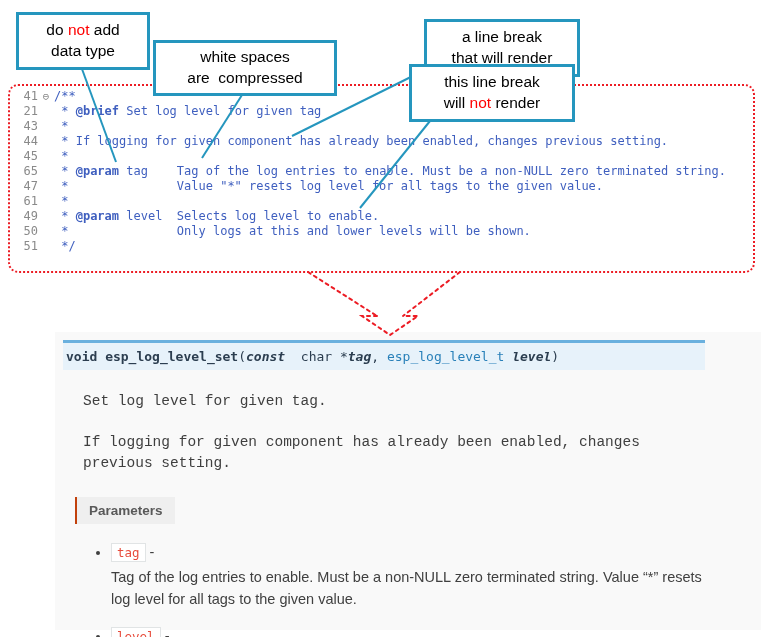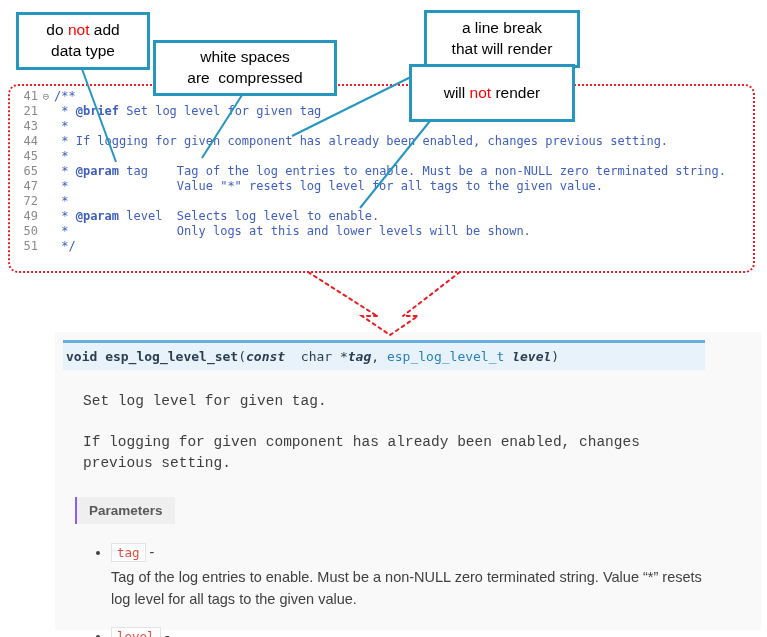--- a/index.html
+++ b/index.html
@@ -19,21 +19,21 @@
   .stage{position:relative;width:767px;height:637px;background:#fff;overflow:hidden;}
 
   
   .callout{position:absolute;z-index:5;background:#fff;border:3px solid var(--callout-border);
     display:flex;flex-direction:column;justify-content:center;align-items:center;text-align:center;
     font-size:15.5px;line-height:1.35;color:#000;}
   .co-line{white-space:pre;}
   .red-word{color:var(--not-red);}
   #callout-0{left:16px;top:12px;width:128px;height:52px;}
   #callout-1{left:153px;top:40px;width:178px;height:50px;}
-  #callout-2{left:424px;top:10px;width:150px;height:52px;}
+  #callout-2{left:424px;top:19px;width:150px;height:52px;}
   #callout-3{left:409px;top:64px;width:160px;height:52px;}
 
   
   .code-box{position:absolute;z-index:1;left:8px;top:84px;width:741px;height:182px;
     border:2px dotted var(--red);border-radius:10px;background:#fff;padding:3px 0 0 2px;overflow:hidden;}
   .cl{white-space:pre;height:15px;font:12px/15px "DejaVu Sans Mono",monospace;}
   .num{display:inline-block;width:26px;text-align:right;color:#8a8a8a;}
   .fold{display:inline-block;width:16px;text-align:center;color:#8a8a8a;font-size:11px;}
   .cmt{color:var(--comment-blue);}
   .doctag{color:var(--comment-blue);font-weight:bold;}
@@ -49,21 +49,21 @@
   .doc-panel{position:absolute;z-index:2;left:55px;top:332px;width:706px;height:298px;background:var(--doc-bg);}
   .sig{margin:8px 0 0 8px;width:639px;height:27px;background:var(--sig-bg);border-top:3px solid var(--sig-border);
     font:13px/27px "DejaVu Sans Mono",monospace;padding-left:3px;white-space:pre;color:#2c3e50;}
   .s-kw{font-weight:bold;color:#2c3e50;}
   .s-kwi{font-weight:bold;font-style:italic;color:#2c3e50;}
   .s-name{font-weight:bold;color:#2c3e50;}
   .s-plain{color:#2c3e50;}
   .s-param{font-style:italic;font-weight:bold;color:#2c3e50;}
   .s-type{color:#2980b9;}
   .doc-p{margin:21px 0 0 28px;font-size:14.5px;color:#3f3f3f;max-width:630px;line-height:1.4;font-family:Liberation Mono, monospace;}
-  .params-label{display:inline-block;margin:24px 0 0 20px;background:#efefef;border-left:2px solid #8b5cf6;
+  .params-label{display:inline-block;margin:24px 0 0 20px;background:#efefef;border-left:2px solid #c2410c;
     padding:6px 12px;font-weight:bold;font-size:13.5px;color:#595959;}
   .param-list{margin:20px 0 0 40px;padding-left:16px;list-style:disc;}
   .param-list li{margin-bottom:18px;color:#404040;font-size:14.5px;}
   .chip{font:12.5px "DejaVu Sans Mono",monospace;color:var(--param-chip-red);background:#fff;
     border:1px solid #e1e4e5;padding:1px 5px;}
   .sep{color:#404040;}
   .desc{margin-top:7px;max-width:605px;line-height:1.5;color:#404040;}
 </style>
 </head>
 <body>
@@ -76,33 +76,34 @@
     </div>
   <div class="callout" id="callout-1">
       <div class="co-line"><span>white spaces</span></div>
       <div class="co-line"><span>are  compressed</span></div>
     </div>
   <div class="callout" id="callout-2">
       <div class="co-line"><span>a line break</span></div>
       <div class="co-line"><span>that will render</span></div>
     </div>
   <div class="callout" id="callout-3">
+      <div class="co-line"><span>this line break</span></div>
       <div class="co-line"><span>will </span><span class="red-word">not</span><span> render</span></div>
     </div>
 
   <div class="code-box">
     <div id="code-lines">
         <div class="cl"><span class="num">41</span><span class="fold">⊖</span><span class="cmt">/**</span></div>
         <div class="cl"><span class="num">21</span><span class="fold"></span><span class="cmt"> * </span><span class="doctag">@brief</span><span class="cmt"> Set log level for given tag</span></div>
         <div class="cl"><span class="num">43</span><span class="fold"></span><span class="cmt"> *</span></div>
         <div class="cl"><span class="num">44</span><span class="fold"></span><span class="cmt"> * If logging for given component has already been enabled, changes previous setting.</span></div>
         <div class="cl"><span class="num">45</span><span class="fold"></span><span class="cmt"> *</span></div>
         <div class="cl"><span class="num">65</span><span class="fold"></span><span class="cmt"> * </span><span class="doctag">@param</span><span class="cmt"> tag    Tag of the log entries to enable. Must be a non-NULL zero terminated string.</span></div>
         <div class="cl"><span class="num">47</span><span class="fold"></span><span class="cmt"> *               Value "*" resets log level for all tags to the given value.</span></div>
-        <div class="cl"><span class="num">72</span><span class="fold"></span><span class="cmt"> *</span></div>
+        <div class="cl"><span class="num">61</span><span class="fold"></span><span class="cmt"> *</span></div>
         <div class="cl"><span class="num">49</span><span class="fold"></span><span class="cmt"> * </span><span class="doctag">@param</span><span class="cmt"> level  Selects log level to enable.</span></div>
         <div class="cl"><span class="num">50</span><span class="fold"></span><span class="cmt"> *               Only logs at this and lower levels will be shown.</span></div>
         <div class="cl"><span class="num">51</span><span class="fold"></span><span class="cmt"> */</span></div>
       </div>
   </div>
 
   <svg class="overlay" width="767" height="637">
     <line class="connector" x1="82" y1="69" x2="116" y2="162"></line>
     <line class="connector" x1="242" y1="95" x2="202" y2="158"></line>
     <line class="connector" x1="441" y1="62" x2="292" y2="136"></line>

